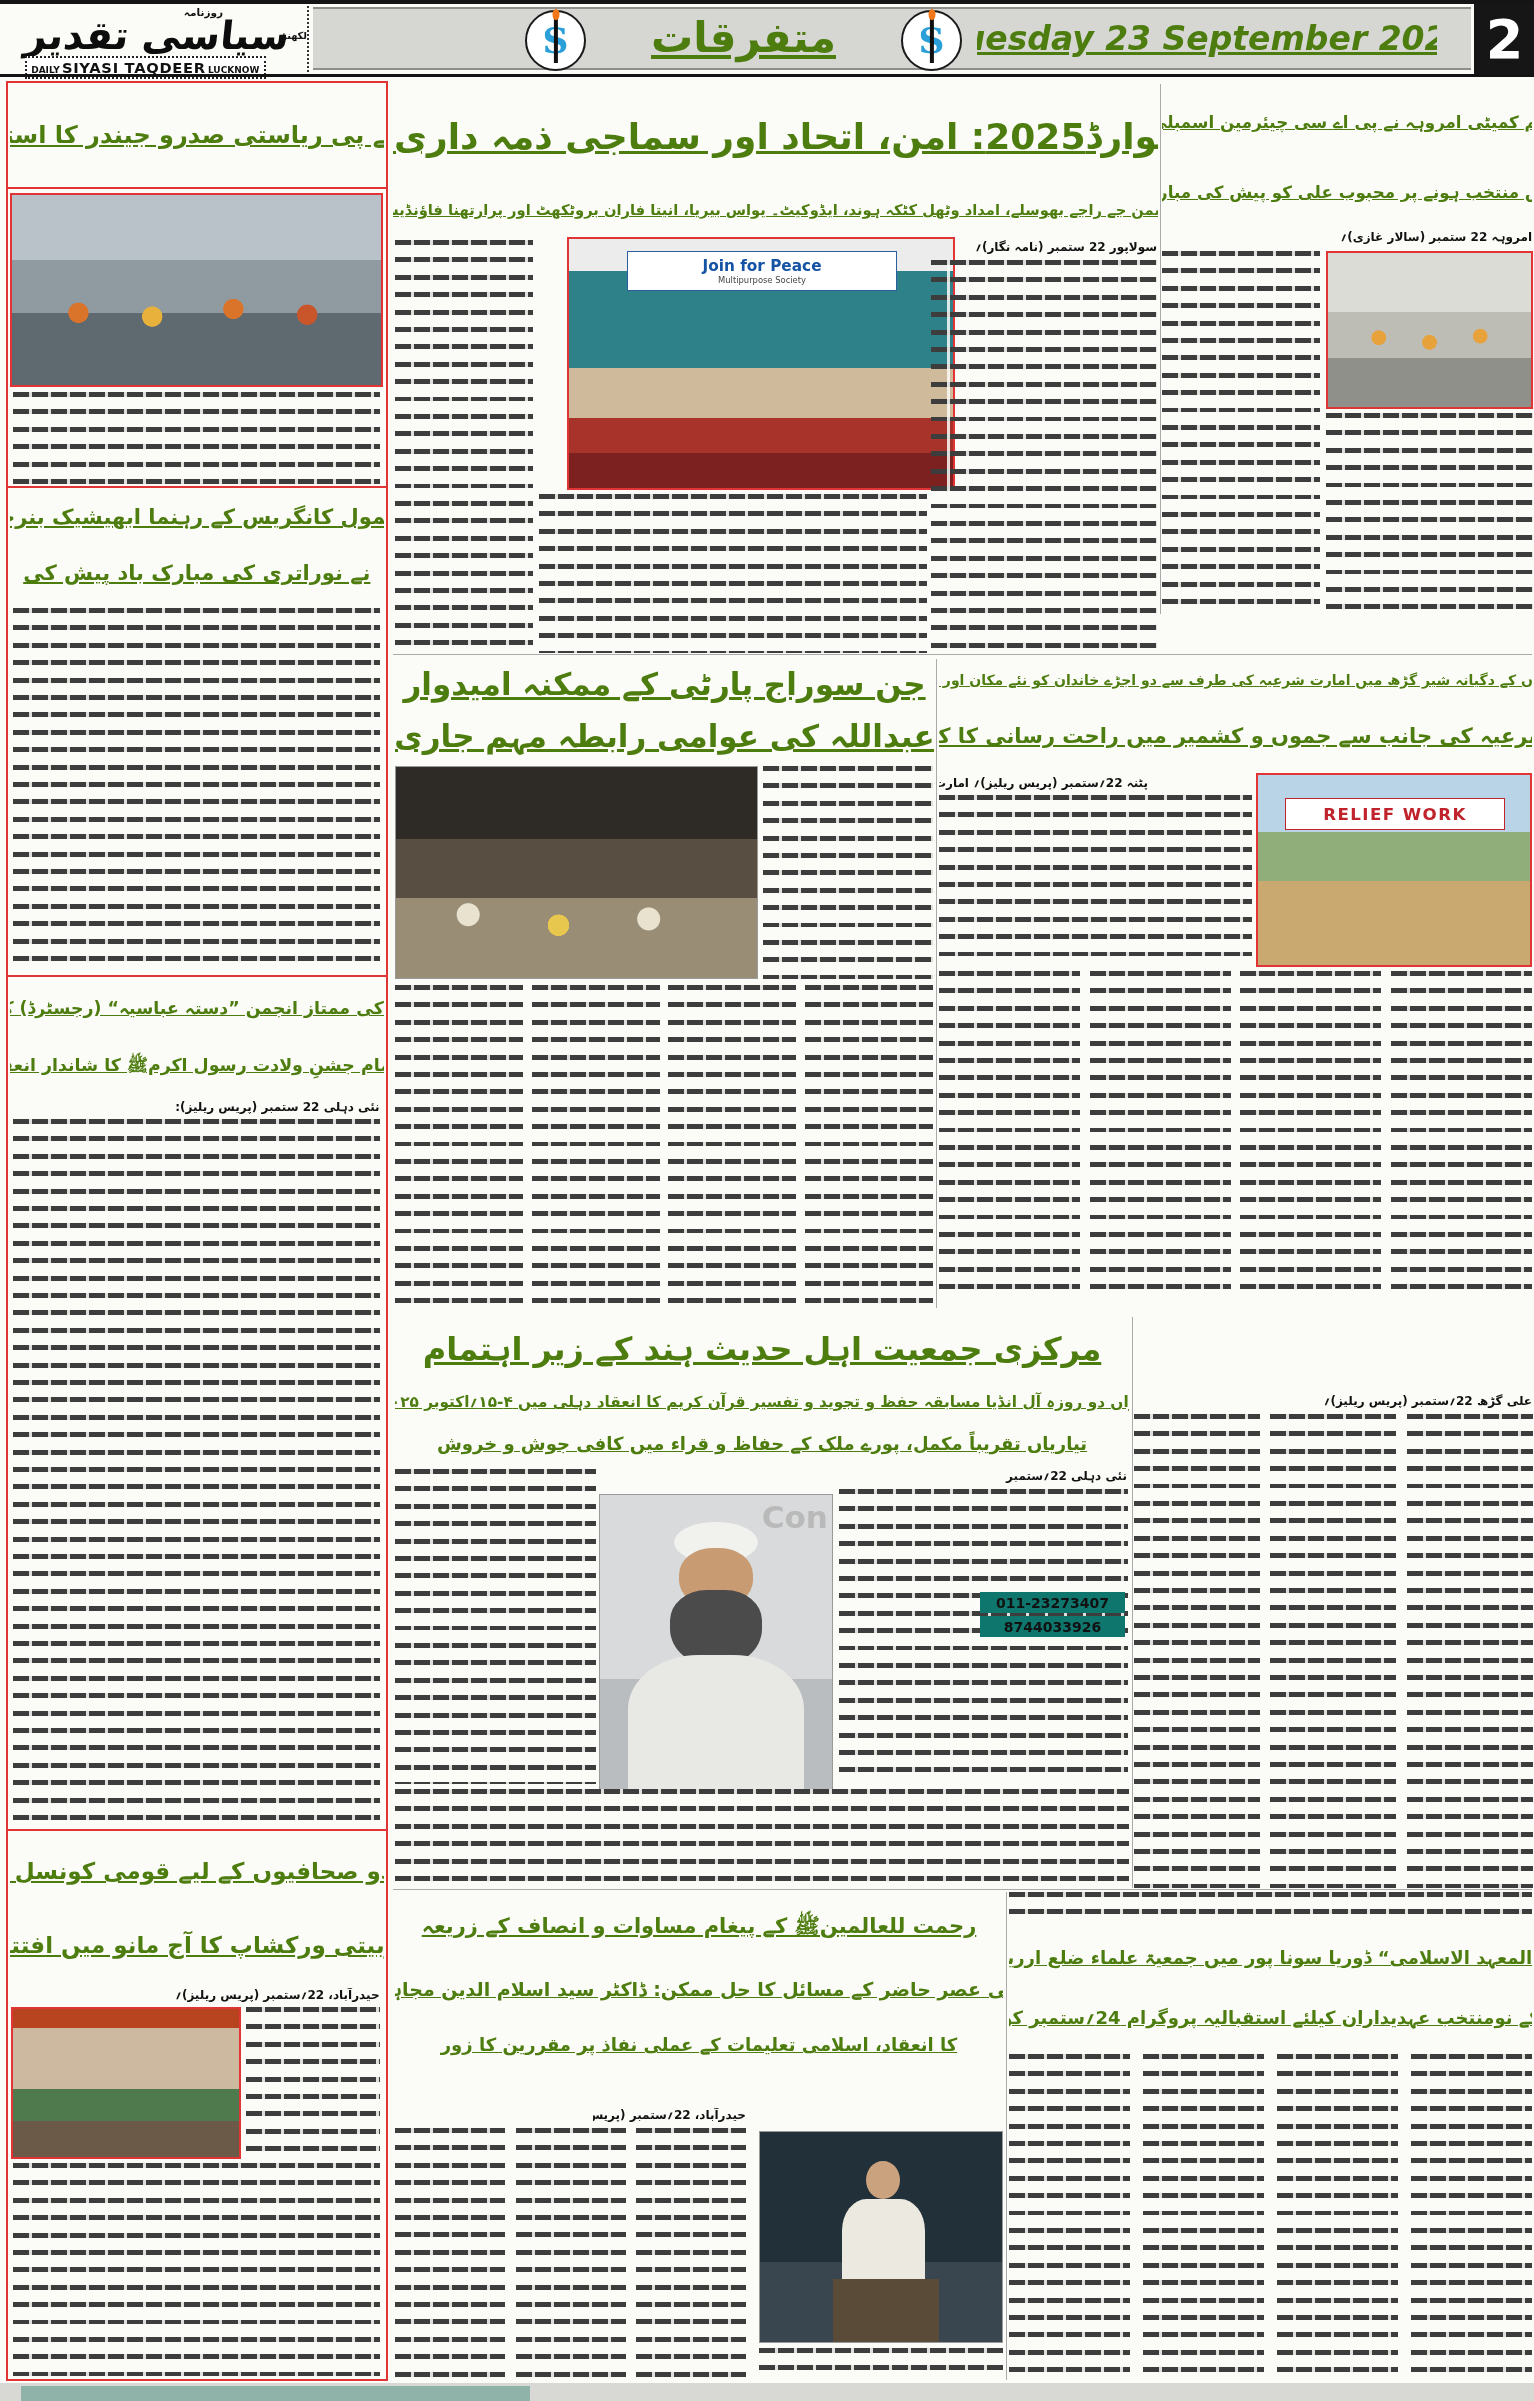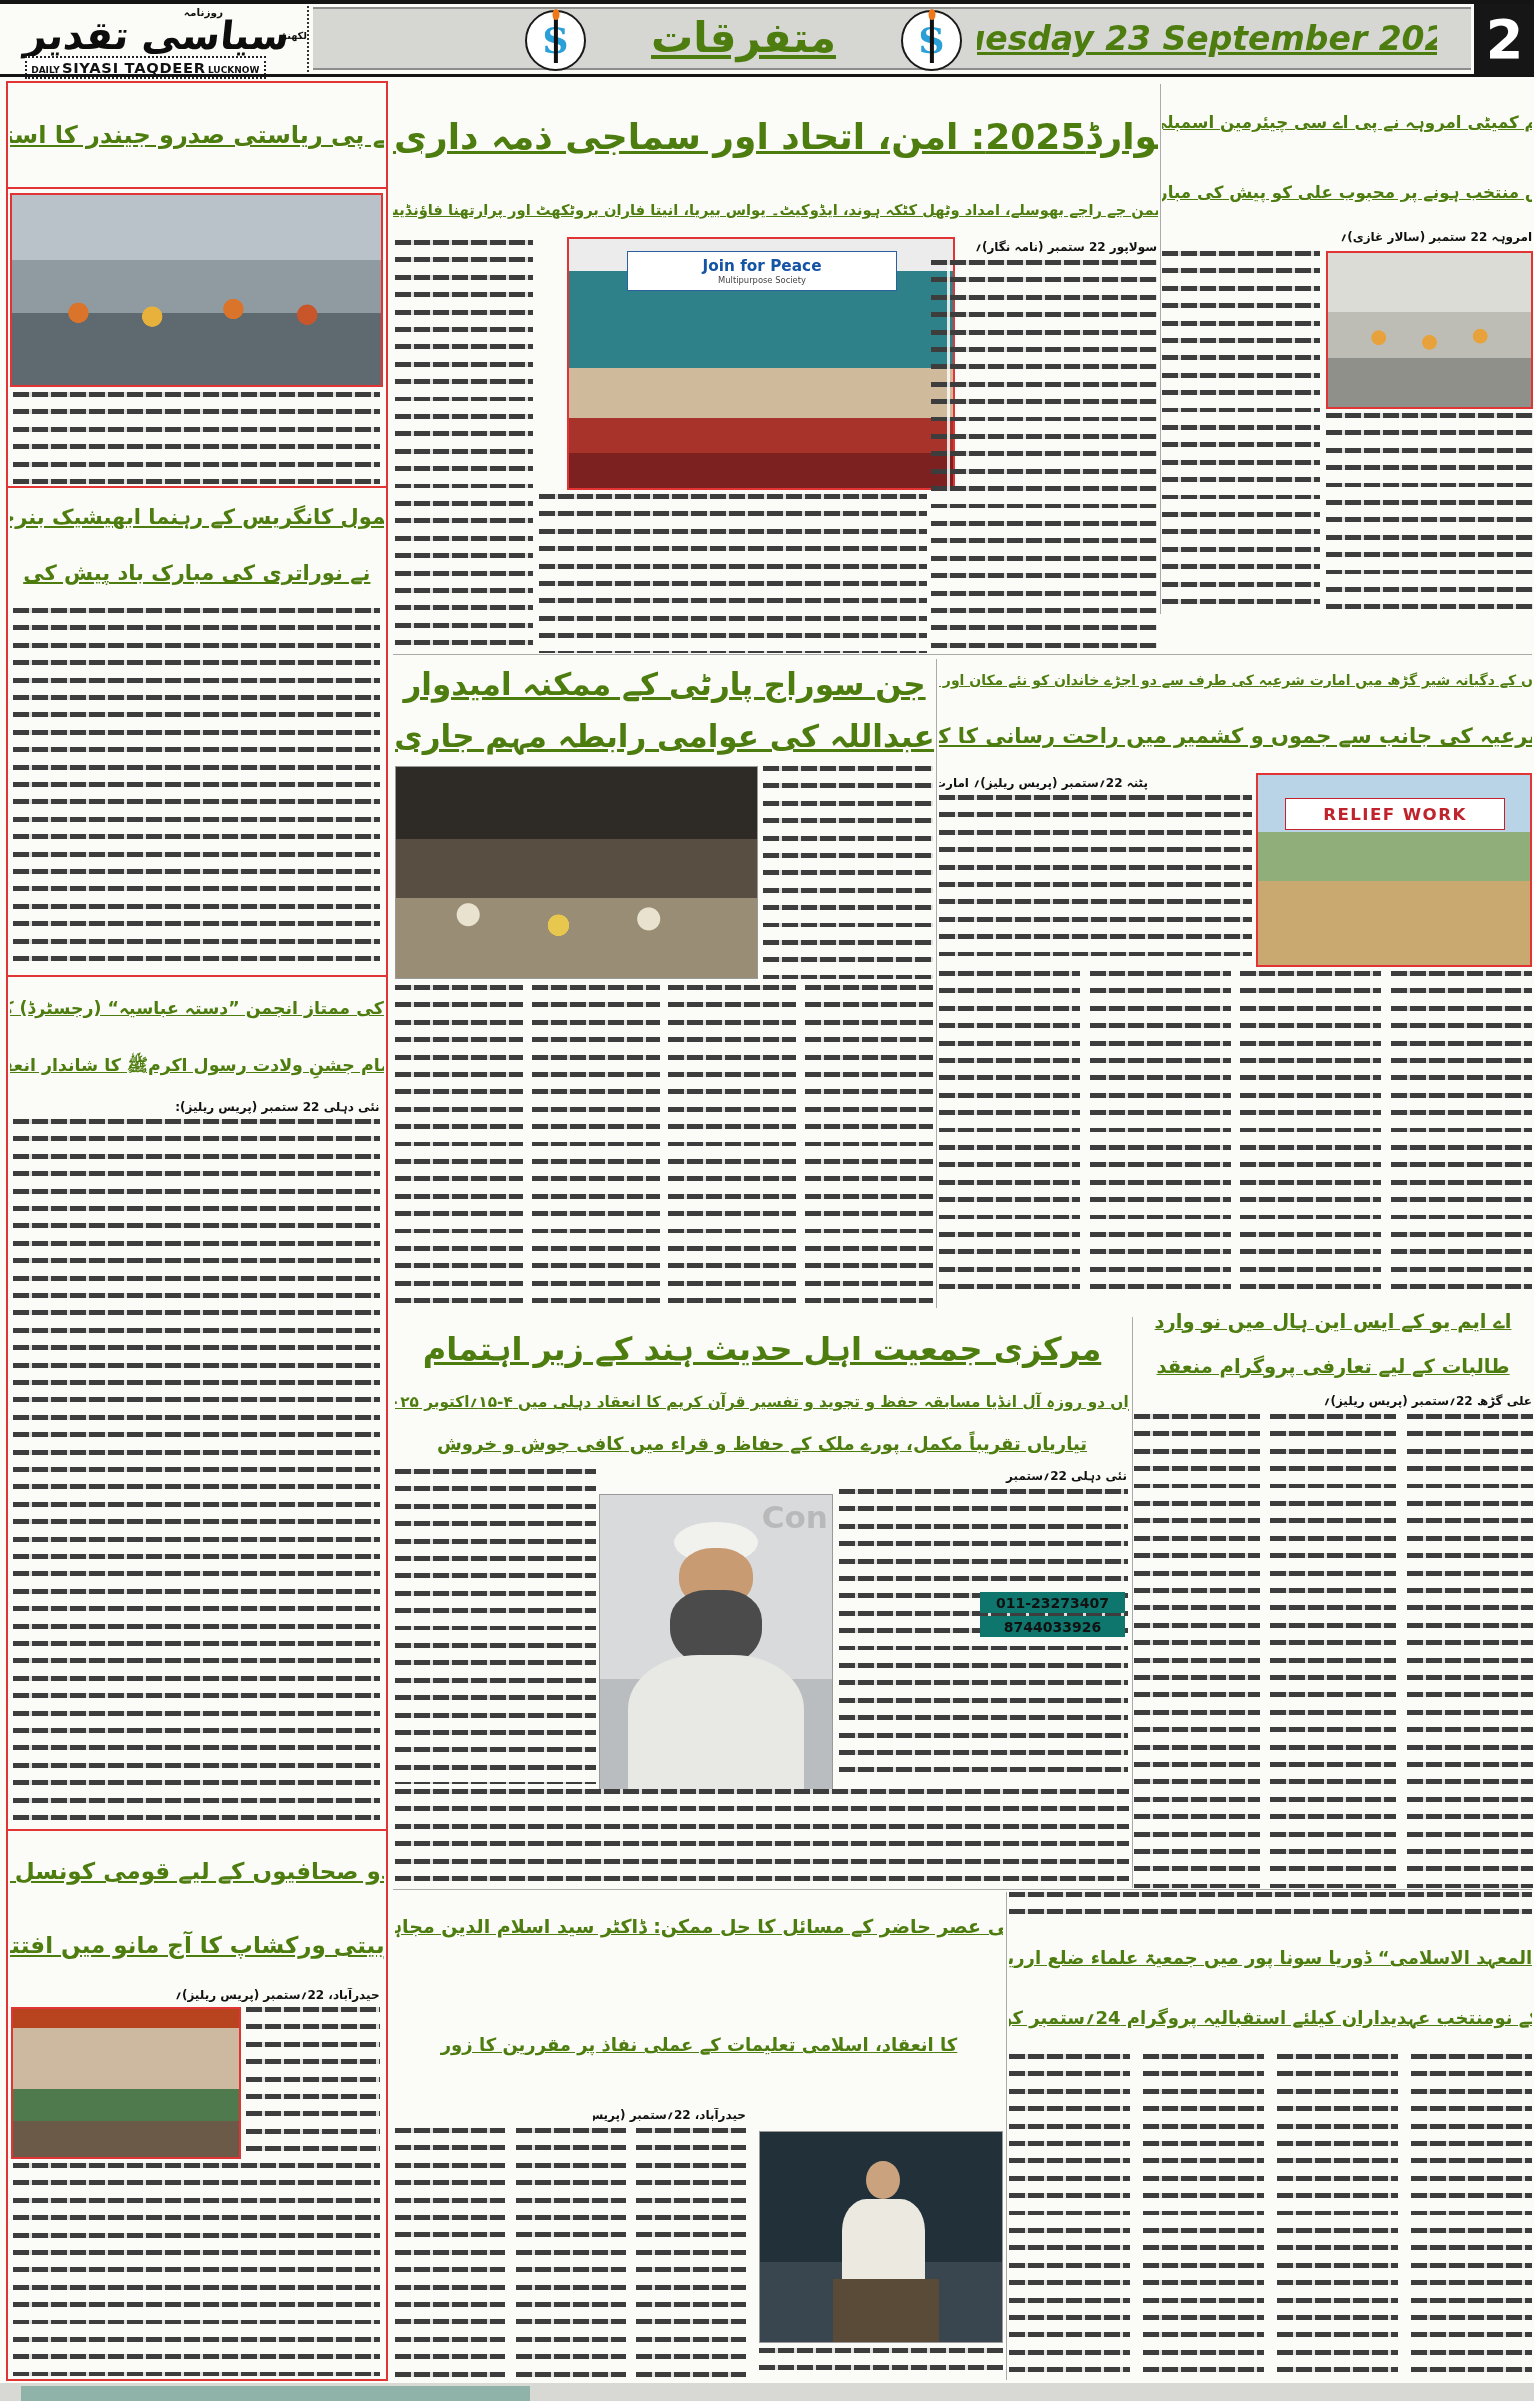--- a/index.html
+++ b/index.html
@@ -205,32 +205,29 @@
 
   <div class="abs dl rtl" style="left:985px;top:1469px;width:142px;height:16.7px;">نئی دہلی 22؍ستمبر</div>
   <div class="abs tx" style="left:839px;top:1489px;width:289px;height:296px;"></div>
   <div class="abs phone" style="left:980px;top:1592px;width:145px;height:21px;">011-23273407</div>
   <div class="abs phone" style="left:980px;top:1616px;width:145px;height:21px;">8744033926</div>
   <div class="abs tx" style="left:395px;top:1469px;width:201px;height:315px;"></div>
   <div class="abs tx" style="left:395px;top:1789px;width:734px;height:98px;"></div>
 
   <div class="abs vrule" style="left:1132px;top:1317px;height:571px;"></div>
 
-  <div class="abs" style="left:1134px;top:1299px;width:398px;height:91px;">
-    <div class="hl rtl" style="height:45px;font-size:19.5px;">اے ایم یو کے ایس این ہال میں نو وارد</div>
-    <div class="hl rtl" style="height:45px;font-size:19.5px;">طالبات کے لیے تعارفی پروگرام منعقد</div>
-  </div>
   <div class="abs dl rtl" style="left:1134px;top:1394px;width:398px;height:16.7px;">علی گڑھ 22؍ستمبر (پریس ریلیز)؍</div>
   <div class="abs tx" style="left:1134px;top:1414px;width:126px;height:474px;"></div>
   <div class="abs tx" style="left:1270px;top:1414px;width:126px;height:474px;"></div>
   <div class="abs tx" style="left:1407px;top:1414px;width:126px;height:474px;"></div>
 
   <div class="abs hrule" style="left:393px;top:1889px;width:1139px;"></div>
 
   <div class="abs" style="left:395px;top:1895px;width:608px;height:126px;">
+    <div class="hl rtl" style="height:63px;font-size:21px;">رحمت للعالمینﷺ کے پیغام مساوات و انصاف کے زریعہ</div>
     <div class="hl rtl" style="height:63px;font-size:19px;">ہی عصر حاضر کے مسائل کا حل ممکن: ڈاکٹر سید اسلام الدین مجاہد</div>
   </div>
   <div class="abs" style="left:395px;top:2026px;width:608px;height:75px;">
     <div class="hl rtl" style="height:38px;font-size:18px;">کا انعقاد، اسلامی تعلیمات کے عملی نفاذ پر مقررین کا زور</div>
   </div>
   <div class="abs dl rtl" style="left:593px;top:2108px;width:153px;height:16.7px;">حیدرآباد، 22؍ستمبر (پریس ریلیز)؍</div>
   <div class="abs tx" style="left:395px;top:2128px;width:110px;height:250px;"></div>
   <div class="abs tx" style="left:516px;top:2128px;width:110px;height:250px;"></div>
   <div class="abs tx" style="left:636px;top:2128px;width:110px;height:250px;"></div>
   <div class="abs ph ph-speaker graybox" style="left:759px;top:2131px;width:244px;height:212px;">

